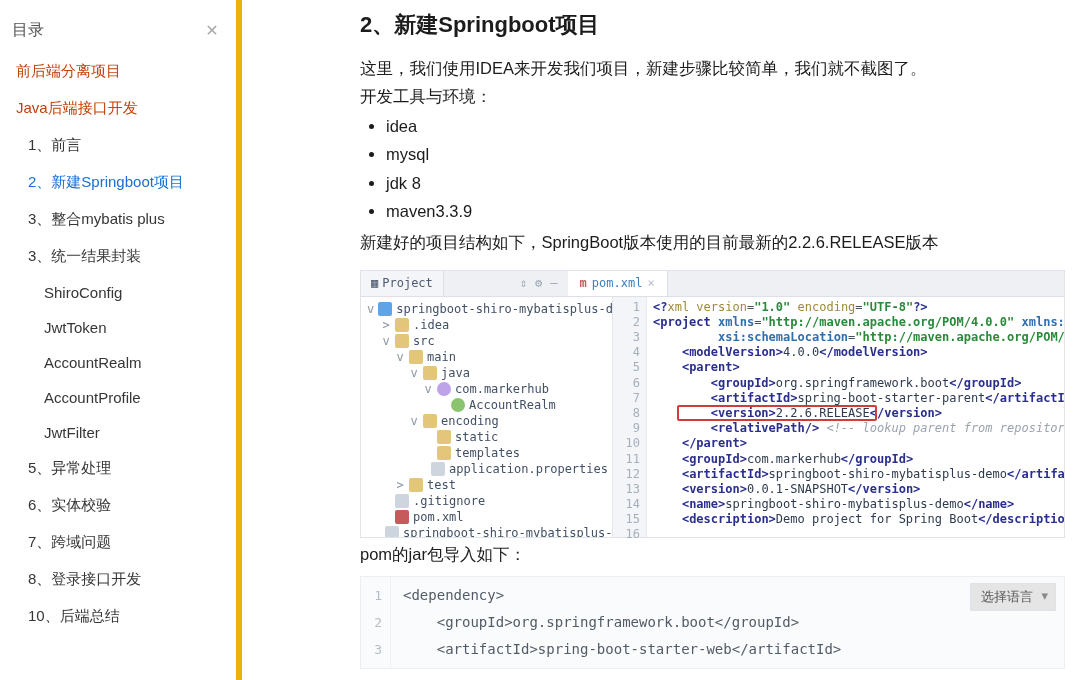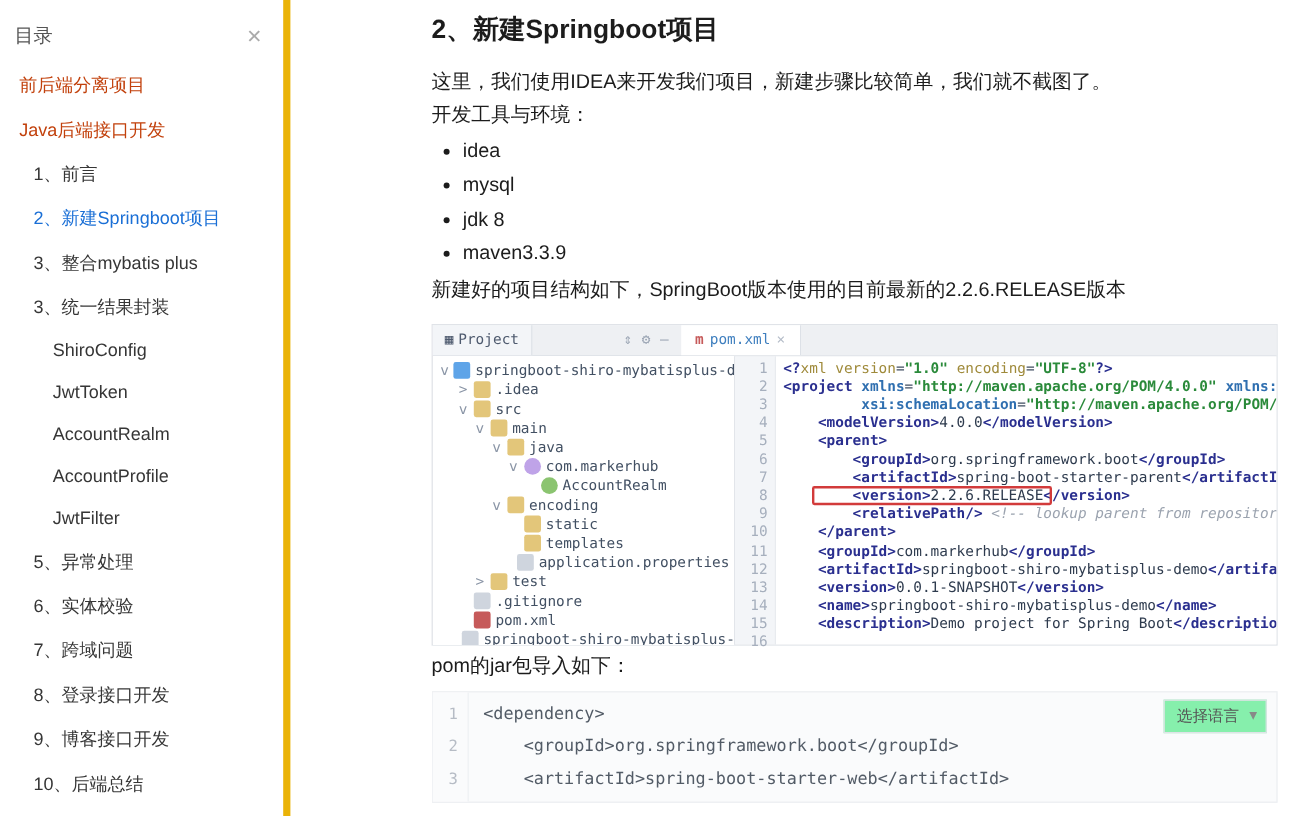--- a/index.html
+++ b/index.html
@@ -153,21 +153,21 @@
   .codeblock {
     width:705px;
     border:1px solid #eceef1;
     background:#fafbfc;
     position:relative;
     margin-top:6px;
     font-family: "Consolas","Menlo","Monaco",monospace;
   }
   .codeblock .lang-select {
     position:absolute; top:6px; right:8px;
-    background:#86efac; border:1px solid #e0e3e8;
+    background:#e5e5e5; border:1px solid #e0e3e8;
     font-size:13px; color:#555;
     padding:4px 22px 4px 10px;
     font-family: Liberation Sans, sans-serif;
   }
   .codeblock .lang-select::after{
     content:"▾"; position:absolute; right:7px; color:#888;
   }
   .codeblock .cb-row { display:flex; }
   .codeblock .cb-gut {
     width:30px; flex:0 0 30px;
@@ -201,21 +201,20 @@
         <div class="toc-item level-1">3、统一结果封装</div>
         <div class="toc-item level-2">ShiroConfig</div>
         <div class="toc-item level-2">JwtToken</div>
         <div class="toc-item level-2">AccountRealm</div>
         <div class="toc-item level-2">AccountProfile</div>
         <div class="toc-item level-2">JwtFilter</div>
         <div class="toc-item level-1">5、异常处理</div>
         <div class="toc-item level-1">6、实体校验</div>
         <div class="toc-item level-1">7、跨域问题</div>
         <div class="toc-item level-1">8、登录接口开发</div>
-        <div class="toc-item level-1">9、博客接口开发</div>
         <div class="toc-item level-1">10、后端总结</div>
       </div>
   </aside>
 
   <main class="main">
     <h2 class="h2">2、新建Springboot项目</h2>
     <p class="p">这里，我们使用IDEA来开发我们项目，新建步骤比较简单，我们就不截图了。</p>
     <p class="p">开发工具与环境：</p>
     <ul class="bullets" id="env-list">
         <li>idea</li>

